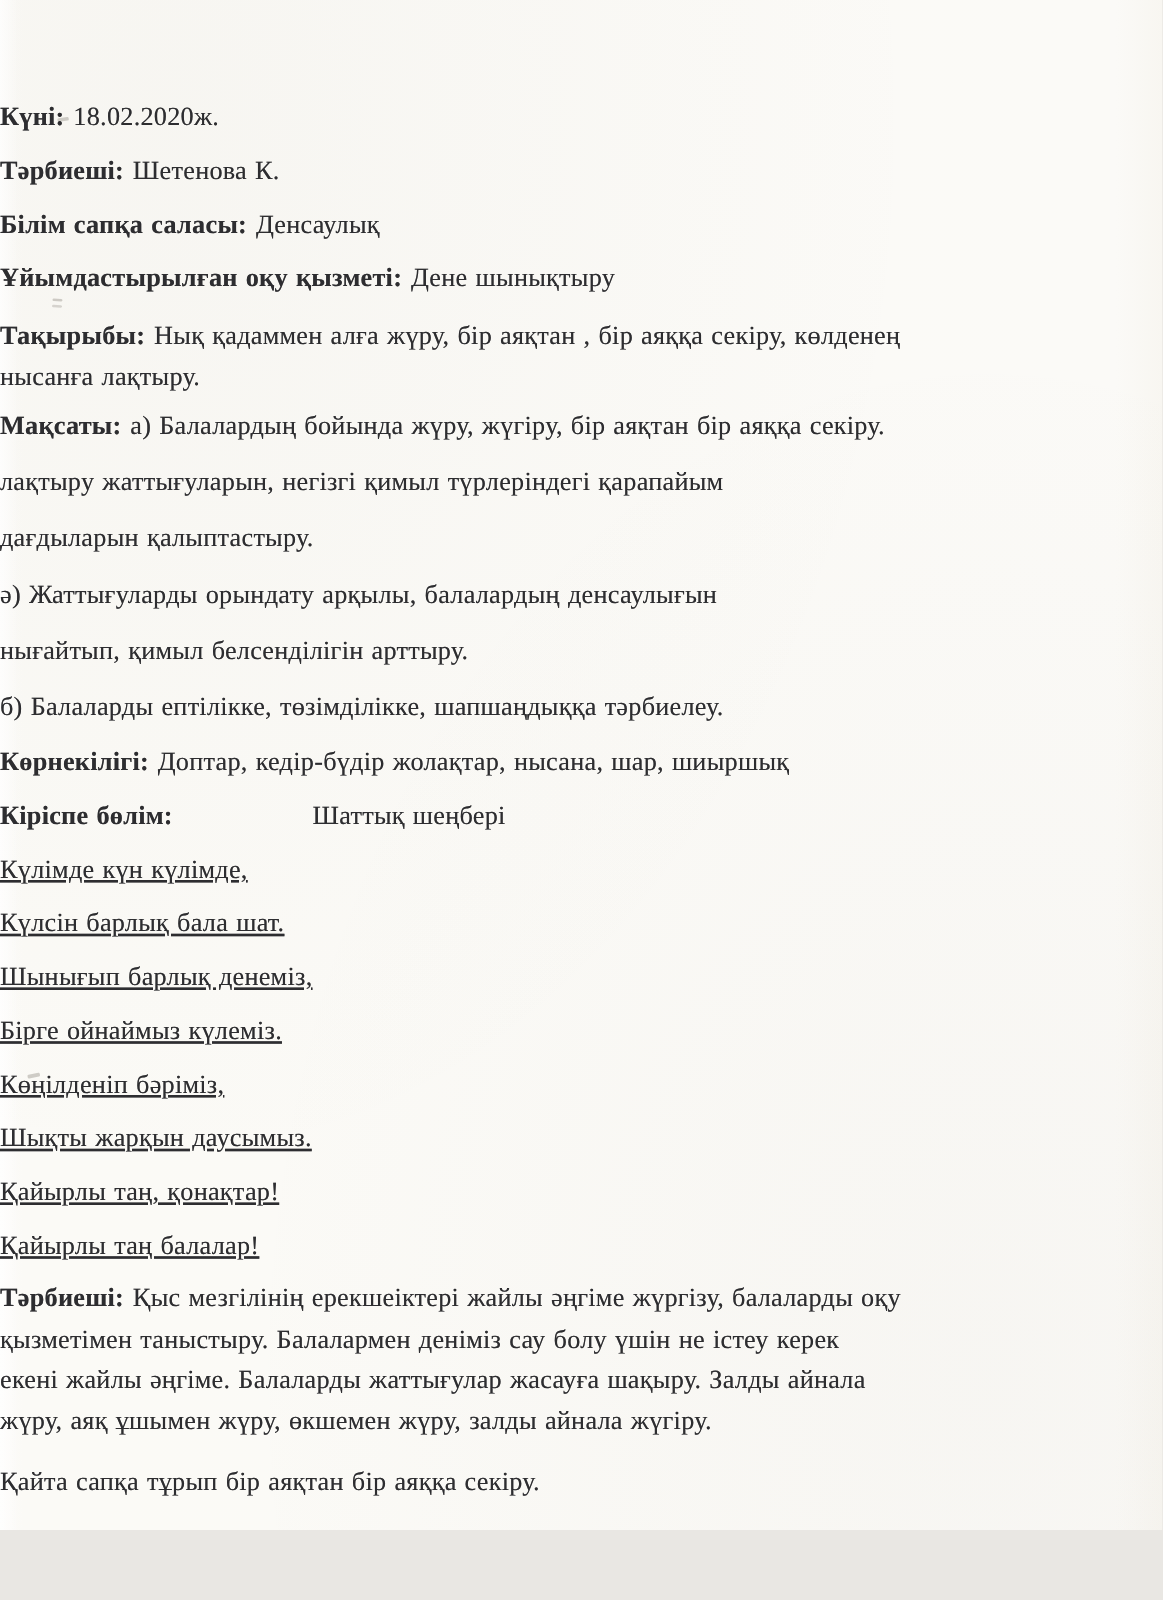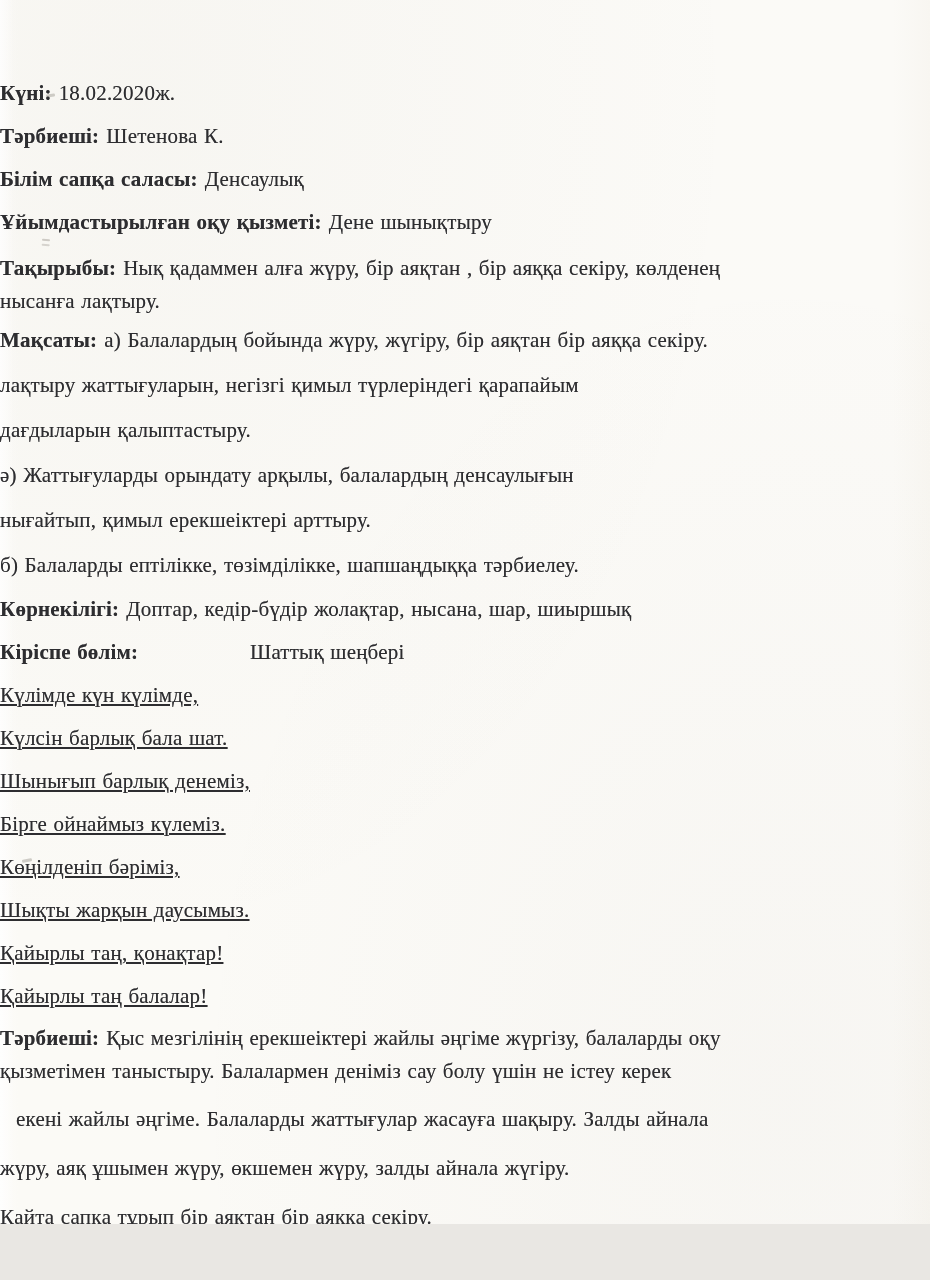--- a/index.html
+++ b/index.html
@@ -83,42 +83,42 @@
     <div class="topic-block">
       <p class="row r33 ind-label" style="margin: 0px;"><strong class="lbl">Тақырыбы:</strong><span>Нық қадаммен алға жүру, бір аяқтан , бір аяққа секіру, көлденең</span></p>
       <p class="row r33 ind-label" style="margin: 0px;"><span>нысанға лақтыру.</span></p>
     </div>
 
     <div>
       <p class="row r45 ind-label" style="margin: 0px;"><strong class="lbl">Мақсаты:</strong><span>а) Балалардың бойында жүру, жүгіру, бір аяқтан бір аяққа секіру.</span></p>
       <p class="row r45 ind-cont" style="margin: 0px;"><span>лақтыру жаттығуларын, негізгі қимыл түрлеріндегі қарапайым</span></p>
       <p class="row r45 ind-cont" style="margin: 0px;"><span>дағдыларын қалыптастыру.</span></p>
       <p class="row r45 ind-item" style="margin: 0px;"><span>ә) Жаттығуларды орындату арқылы, балалардың денсаулығын</span></p>
-      <p class="row r45 ind-cont" style="margin: 0px;"><span>нығайтып, қимыл ерекшеіктері арттыру.</span></p>
+      <p class="row r45 ind-cont" style="margin: 0px;"><span>нығайтып, қимыл белсенділігін арттыру.</span></p>
       <p class="row r45 ind-item" style="margin: 0px;"><span>б) Балаларды ептілікке, төзімділікке, шапшаңдыққа тәрбиелеу.</span></p>
     </div>
 
     <p class="row r43 ind-label" style="margin: 0px;"><strong class="lbl">Көрнекілігі:</strong><span>Доптар, кедір-бүдір жолақтар, нысана, шар, шиыршық</span></p>
 
     <div>
       <p class="row r43 ind-label" style="margin: 0px;"><span class="intro-label">Кіріспе бөлім:</span><span>Шаттық шеңбері</span></p>
       <p class="row r43 ind-poem" style="margin: 0px;"><span>Күлімде күн күлімде,</span></p>
       <p class="row r43 ind-poem" style="margin: 0px;"><span>Күлсін барлық бала шат.</span></p>
       <p class="row r43 ind-poem" style="margin: 0px;"><span>Шынығып барлық денеміз,</span></p>
       <p class="row r43 ind-poem" style="margin: 0px;"><span>Бірге ойнаймыз күлеміз.</span></p>
       <p class="row r43 ind-poem" style="margin: 0px;"><span>Көңілденіп бәріміз,</span></p>
       <p class="row r43 ind-poem" style="margin: 0px;"><span>Шықты жарқын даусымыз.</span></p>
       <p class="row r43 ind-poem" style="margin: 0px;"><span>Қайырлы таң, қонақтар!</span></p>
       <p class="row r43 ind-poem" style="margin: 0px;"><span>Қайырлы таң балалар!</span></p>
     </div>
 
     <div class="para-block">
       <p class="row r32 ind-para" style="margin: 0px;"><strong class="lbl">Тәрбиеші:</strong><span>Қыс мезгілінің ерекшеіктері жайлы әңгіме жүргізу, балаларды оқу</span></p>
       <p class="row r32 ind-para" style="margin: 0px;"><span>қызметімен таныстыру. Балалармен деніміз сау болу үшін не істеу керек</span></p>
-      <p class="row r32 ind-para" style="margin: 16px;"><span>екені жайлы әңгіме. Балаларды жаттығулар жасауға шақыру. Залды айнала</span></p>
+      <p class="row r32 ind-para" style="margin: 0px;"><span>екені жайлы әңгіме. Балаларды жаттығулар жасауға шақыру. Залды айнала</span></p>
       <p class="row r32 ind-para" style="margin: 0px;"><span>жүру, аяқ ұшымен жүру, өкшемен жүру, залды айнала жүгіру.</span></p>
     </div>
 
     <div class="closing-block">
       <p class="row r43 ind-para" style="margin: 0px;"><span>Қайта сапқа тұрып бір аяқтан бір аяққа секіру.</span></p>
     </div>
 
   </main>
 </div>
 

